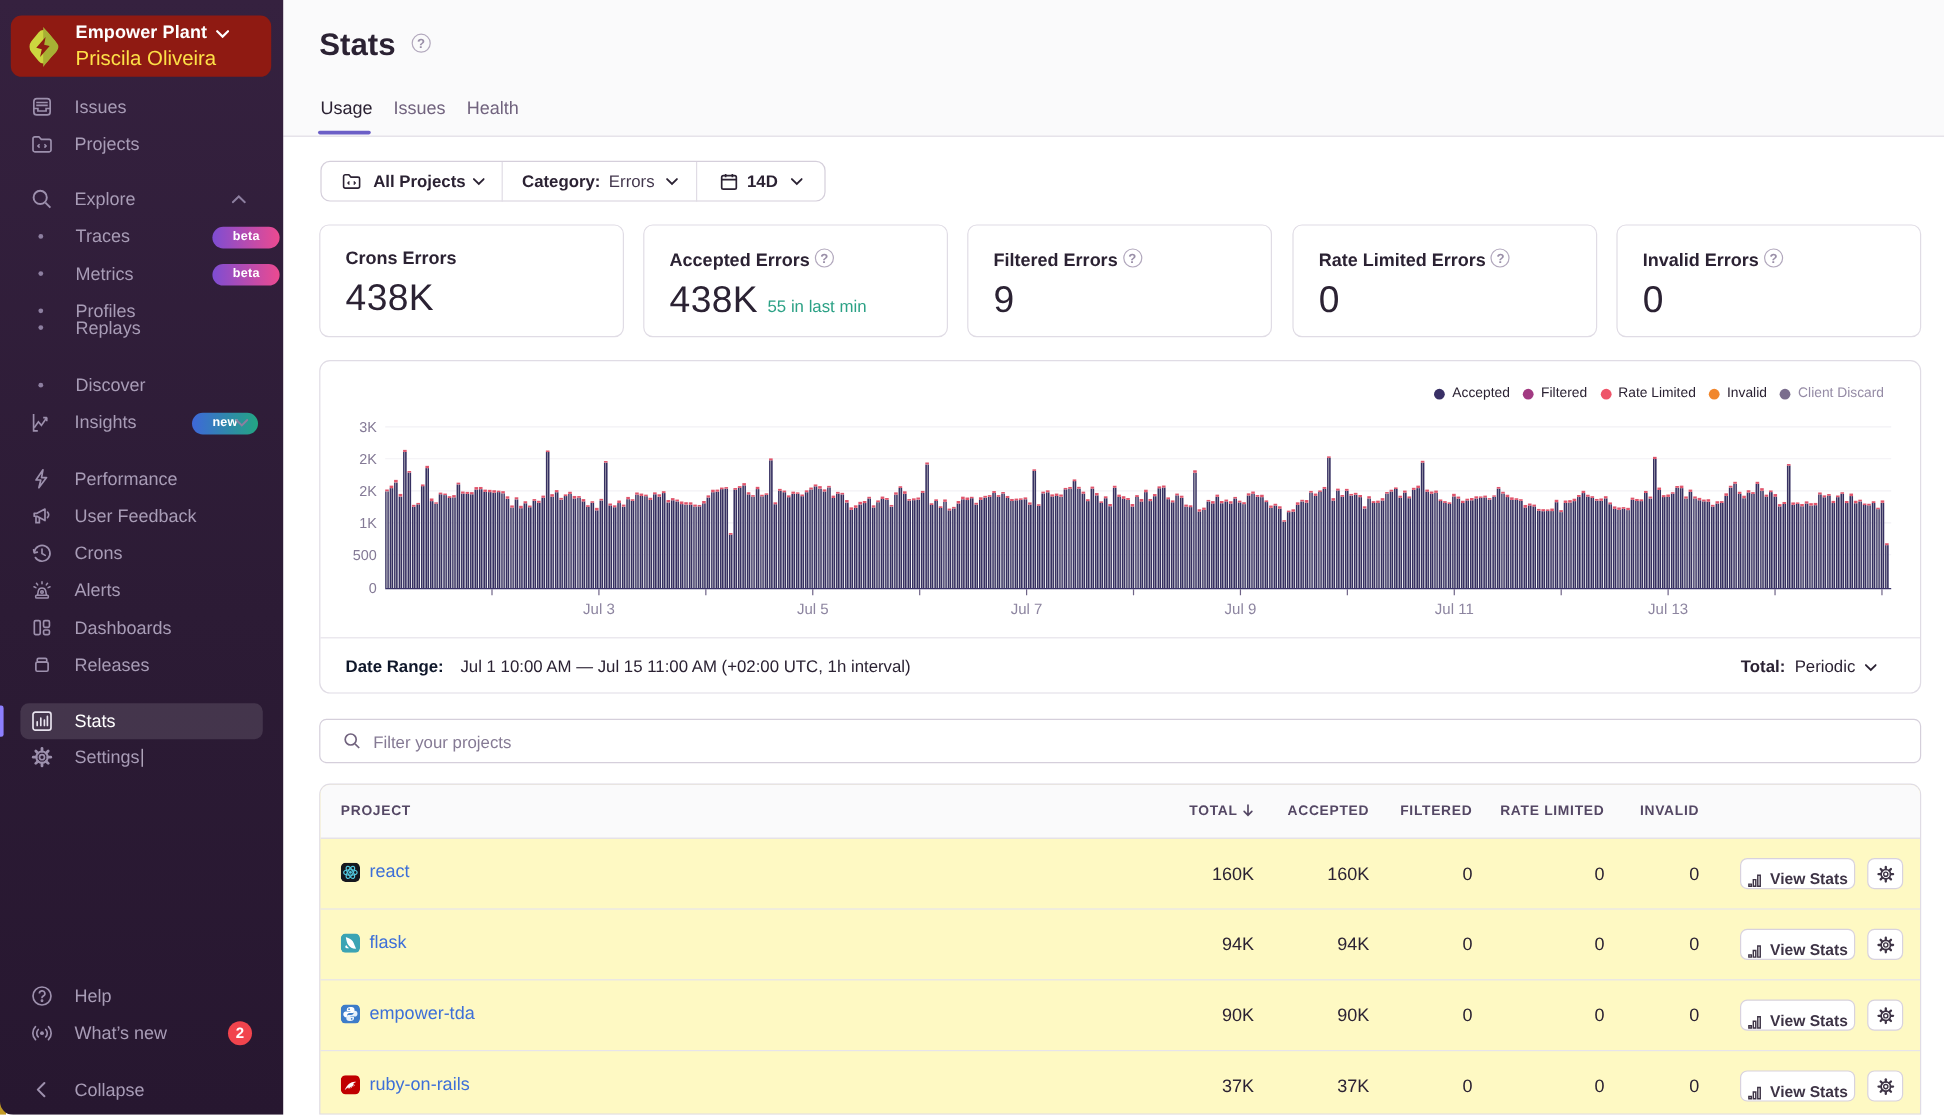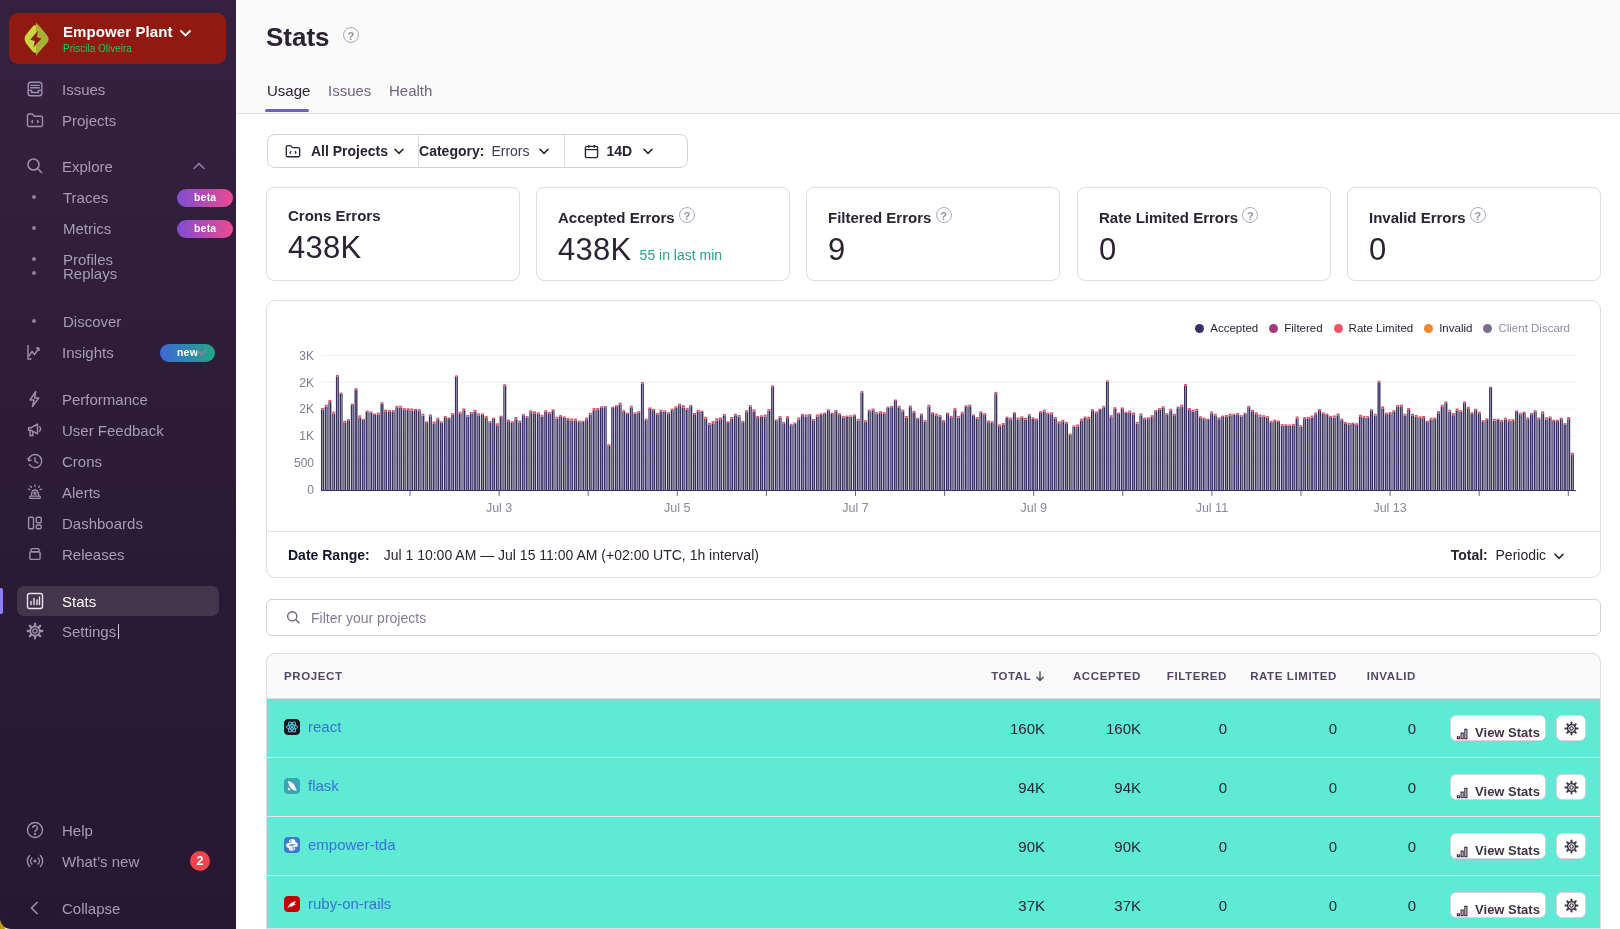--- a/index.html
+++ b/index.html
@@ -4,21 +4,21 @@
 html,body{width:1620px;height:929px;overflow:hidden}
 body{font-family:"Liberation Sans",sans-serif;background:#fff;color:#2b2233}
 #app{position:relative;width:1620px;height:929px}
 
 #side{position:absolute;left:0;top:0;width:236px;height:929px;background:linear-gradient(180deg,#35213f 0%,#2c1b35 55%,#271730 100%);border-bottom-left-radius:11px;z-index:1}
 #ycorner{position:absolute;left:0;bottom:0;width:5px;height:12px;background:#c29a25;z-index:0}
 #org{position:absolute;left:9px;top:13px;width:217px;height:51px;background:#8f1a12;border-radius:9px;display:flex;align-items:center}
 #org .logo{width:28px;height:34px;margin-left:13px;position:relative;flex:none}
 #org .names{margin-left:13px;line-height:1}
 #org .names .t{font-size:15px;font-weight:700;color:#fff;letter-spacing:.1px}
-#org .names .s{font-size:10px;color:#22c55e;margin-top:5px}
+#org .names .s{font-size:17px;color:#fde047;margin-top:5px}
 .nitem{position:absolute;left:17px;height:30px;display:flex;align-items:center;color:#a89cb6;font-size:15px}
 .nitem .ic{width:18px;height:18px;margin:0 18px 0 9px;flex:none;color:#9d90ad}
 .nitem .dot{width:4px;height:4px;border-radius:50%;background:#8d7fa0;margin:0 27px 0 15px;flex:none}
 .badge{border-radius:9px;color:#fff;font-size:10.5px;font-weight:700;padding:3px 17px;line-height:1.1;letter-spacing:.2px}
 .beta{background:linear-gradient(90deg,#7e4dd2,#ec4a90)}
 .newb{background:linear-gradient(90deg,#3e68d9,#23a583)}
 #statshl{position:absolute;left:17px;top:586px;width:202px;height:30px;background:rgba(255,255,255,.12);border-radius:7px}
 #statbar{position:absolute;left:0;top:588px;width:3px;height:26px;background:#8d7fff;border-radius:0 2px 2px 0}
 .redb{position:absolute;left:190px;top:851px;width:20px;height:20px;border-radius:50%;background:#f1444d;color:#fff;font-size:12.5px;font-weight:700;text-align:center;line-height:20px}
 
@@ -39,21 +39,21 @@
 .card .g{font-size:14px;color:#2ba185;font-weight:400;margin-left:8px;letter-spacing:0}
 
 #chart{position:absolute;left:30px;top:300px;width:1335px;height:278px;border:1px solid #e0dce5;border-radius:9px;background:#fff}
 #legend{position:absolute;right:30px;top:21px;display:flex;gap:11px;font-size:11.5px;color:#2b2233;align-items:center}
 #legend .it{display:flex;align-items:center;gap:6px}
 #legend .d{width:9px;height:9px;border-radius:50%}
 #cfoot{position:absolute;left:0;bottom:0;width:1333px;height:46px;border-top:1px solid #e6e3ea;display:flex;align-items:center;font-size:14px}
 
 #search{position:absolute;left:30px;top:599px;width:1335px;height:37px;border:1px solid #d5cfdb;border-radius:6px;background:#fff;display:flex;align-items:center;color:#857a94;font-size:14px}
 
-#tbl{position:absolute;left:30px;top:653px;width:1335px;height:276px;border:1px solid #e0dce5;border-radius:9px 9px 0 0;background:#5eead4;overflow:hidden}
+#tbl{position:absolute;left:30px;top:653px;width:1335px;height:276px;border:1px solid #e0dce5;border-radius:9px 9px 0 0;background:#fef9c3;overflow:hidden}
 #thead{height:45px;background:#fafafb;border-bottom:1px solid #e0dce5;position:relative;font-size:11.5px;font-weight:700;color:#544764;letter-spacing:.6px}
 #thead span{position:absolute;top:16px}
 .trow{height:59px;border-bottom:1px solid #e7e4eb;position:relative}
 .trow .num{position:absolute;top:21px;font-size:15px;color:#2b2233;text-align:right;width:80px}
 .plink{position:absolute;left:17px;top:19px;display:flex;align-items:center;gap:8px;font-size:15px;color:#3d6fd8}
 .picon{width:16px;height:16px;border-radius:4px;flex:none}
 .vsbtn{position:absolute;left:1183px;top:16px;width:96px;height:26px;border:1px solid #d8d2de;border-radius:6px;background:#fff;display:flex;align-items:flex-end;justify-content:center;gap:6px;font-size:13px;font-weight:700;color:#3e3446}
 .gbtn{position:absolute;left:1289px;top:16px;width:30px;height:26px;border:1px solid #d8d2de;border-radius:6px;background:#fff;display:flex;align-items:center;justify-content:center;color:#3e3446}
 </style></head><body>
 <div id="app">
@@ -187,21 +187,21 @@
   <div id="fbar">
     <svg width="16" height="16" viewBox="0 0 18 18" fill="none" stroke="#2b2233" stroke-width="1.5" style="margin-left:17px">
           <path d="M1.5 4.5a1.5 1.5 0 0 1 1.5-1.5h3.4l2 2.2H15a1.5 1.5 0 0 1 1.5 1.5v7.3a1.5 1.5 0 0 1-1.5 1.5H3a1.5 1.5 0 0 1-1.5-1.5z"></path>
           <path d="M7 9.2 5.6 10.6 7 12M11 9.2l1.4 1.4L11 12" stroke-width="1.3"></path>
         </svg>
     <b style="margin-left:10px">All Projects</b>
     <svg width="10" height="7" viewBox="0 0 11 7" style="margin-left:6px">
           <path d="M1 1l4.5 4.5L10 1" stroke="#2b2233" stroke-width="1.7" fill="none" stroke-linecap="round"></path>
         </svg>
     <span class="sep" style="margin-left:14px"></span>
-    <b style="margin-left:0">Category:</b>
+    <b style="margin-left:16px">Category:</b>
         <span class="c" style="margin-left:7px">Errors</span>
     <svg width="10" height="7" viewBox="0 0 11 7" style="margin-left:9px">
           <path d="M1 1l4.5 4.5L10 1" stroke="#2b2233" stroke-width="1.7" fill="none" stroke-linecap="round"></path>
         </svg>
     <span class="sep" style="margin-left:15px"></span>
     <svg width="15" height="15" viewBox="0 0 16 16" fill="none" stroke="#2b2233" stroke-width="1.5" style="margin-left:19px">
           <rect x="1.5" y="2.5" width="13" height="12" rx="1.5"></rect>
           <path d="M1.5 6h13M5 1v3M11 1v3"></path>
         </svg>
     <b style="margin-left:8px">14D</b>

